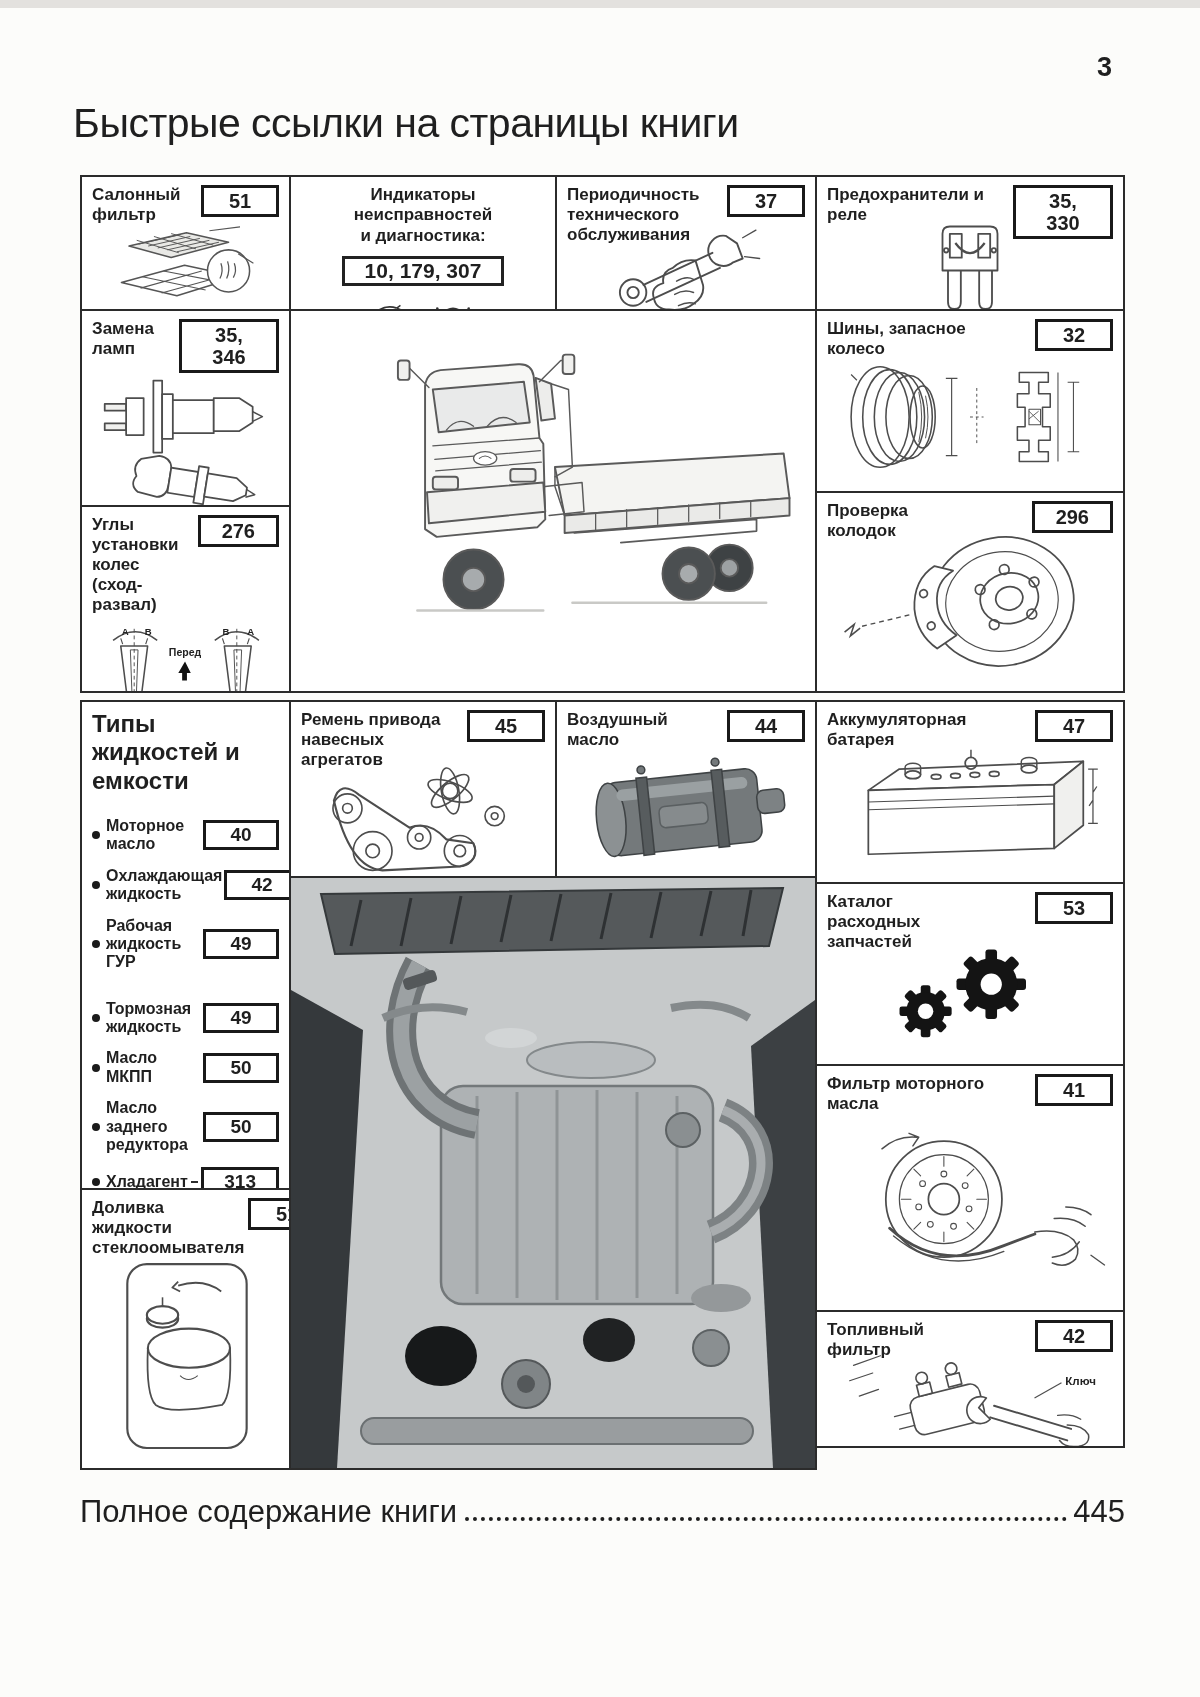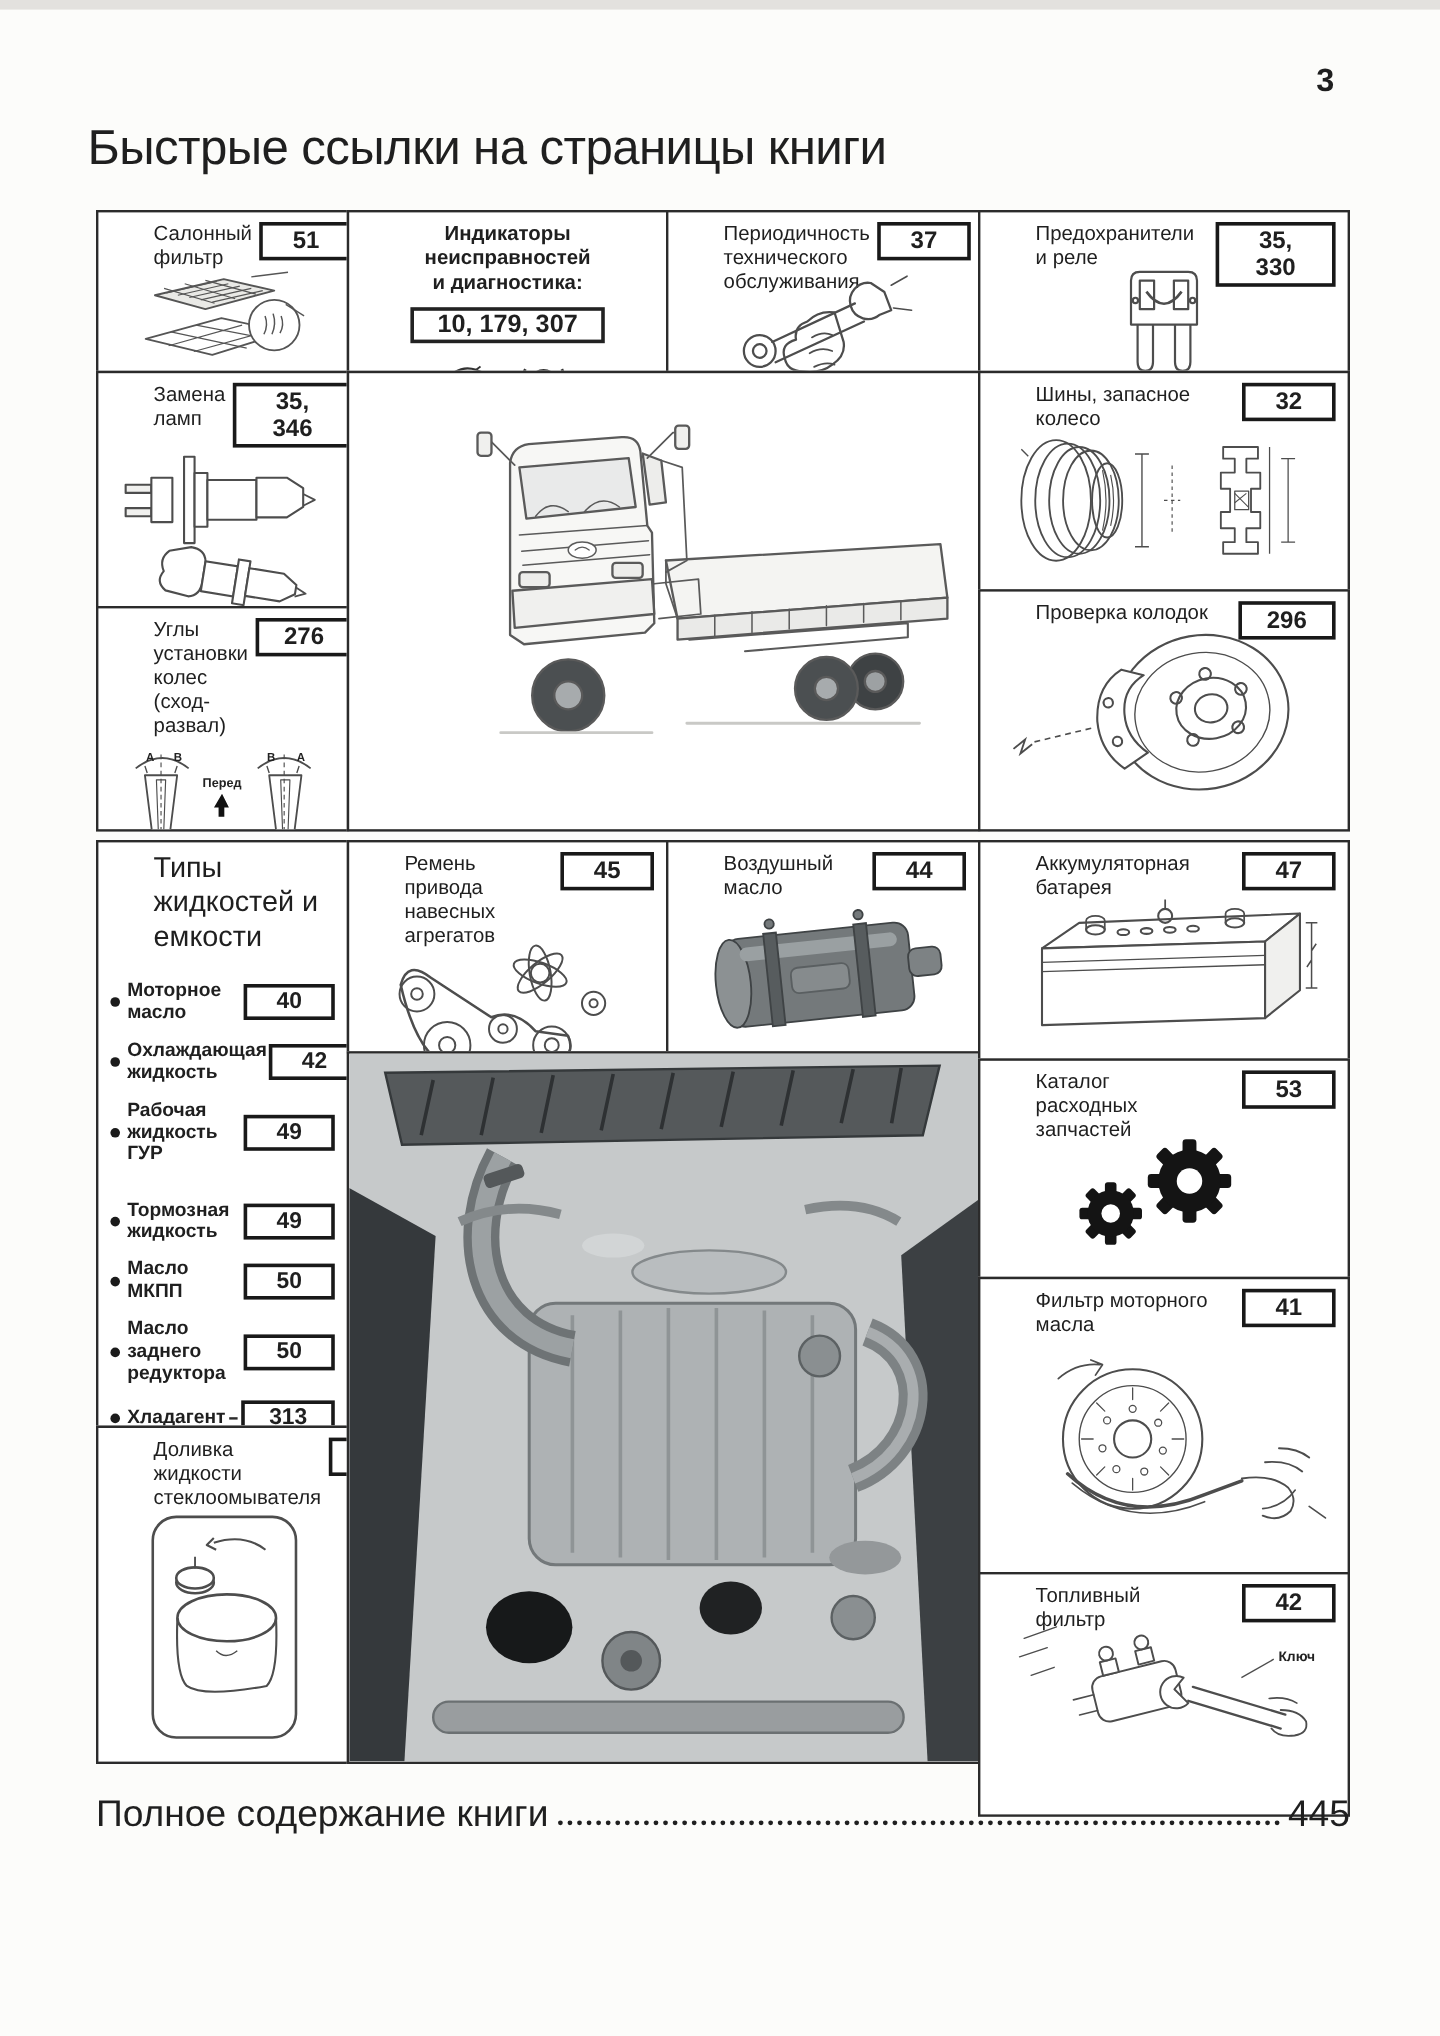--- a/index.html
+++ b/index.html
@@ -4,21 +4,21 @@
 <style>
   html,body{margin:0;padding:0;background:#e9e9e7;}
   .page{position:relative;width:1200px;height:1697px;background:#fcfcfa;margin:0 auto;
         font-family:"Liberation Sans",sans-serif;color:#1f1f1f;overflow:hidden;}
   .scan-edge{position:absolute;left:0;top:0;width:100%;height:8px;background:#e3e1de;}
   .pnum{position:absolute;top:52px;right:88px;font-size:27px;font-weight:700;}
   .title{position:absolute;left:73px;top:100px;margin:0;font-size:41px;font-weight:400;letter-spacing:-.5px;}
   .cell{position:absolute;background:#fff;border:2px solid #2b2b2b;box-sizing:border-box;
         padding:8px 10px;overflow:hidden;}
   .hdr{display:flex;justify-content:space-between;align-items:flex-start;}
-  .lbl{font-size:17px;line-height:1.18;font-weight:400;margin-left:36px;}
+  .lbl{font-size:17px;line-height:1.18;font-weight:700;}
   .badge{flex-shrink:0;border:3px solid #191919;font-size:20px;font-weight:700;line-height:1.1;
          padding:2px 21px;min-width:30px;text-align:center;background:#fff;margin-left:6px;}
   .badge.w2{max-width:52px;white-space:normal;}
   .art{display:flex;justify-content:center;align-items:center;}
   svg{display:block;}
   .ctr{text-align:center;}
   .ind-h{font-size:17px;font-weight:700;line-height:1.2;text-align:center;}
   .ind-pages{display:inline-block;border:3px solid #222;font-size:21px;font-weight:700;
              padding:0 20px;margin-top:10px;}
   .ind-row{display:flex;align-items:flex-end;justify-content:center;gap:14px;margin-top:14px;}
@@ -545,21 +545,21 @@
           <path d="M62 118 q50 46 118 18 l32 -12" stroke-width="3"></path>
           <path d="M66 126 q50 42 114 16" stroke-width="1.4"></path>
           <path d="M212 122 q26 -4 40 8 q8 10 2 20 q-10 10 -24 4 M232 108 q20 -2 32 8 M244 96 q16 0 26 8" stroke-width="1.6"></path>
           <path d="M258 132 q-10 14 -28 16 M270 146 l14 10" stroke-width="1.4"></path>
           <path d="M54 36 q16 -14 36 -12 M82 20 l10 4 -6 9" stroke-width="1.5"></path>
         </g>
       </svg>
     </div>
   </div>
 
-  <div class="cell" style="left:815px;top:1310px;width:310px;height:204px">
+  <div class="cell" style="left:815px;top:1310px;width:310px;height:138px">
     <div class="hdr">
       <span class="lbl" style="max-width:130px">Топливный фильтр</span>
       <span class="badge">42</span>
     </div>
     <div class="art" style="margin-top:-12px">
       <svg width="282" height="104" viewBox="0 0 290 108">
         <g fill="none" stroke="#4d4d4d" stroke-width="1.7" stroke-linecap="round" stroke-linejoin="round">
           <path d="M24 18 l28 -10 M20 34 l24 -8 M30 50 l20 -7" stroke-width="1.2"></path>
           <g transform="rotate(-14 120 62)">
             <rect x="84" y="44" width="74" height="40" rx="10" fill="#fff"></rect>

